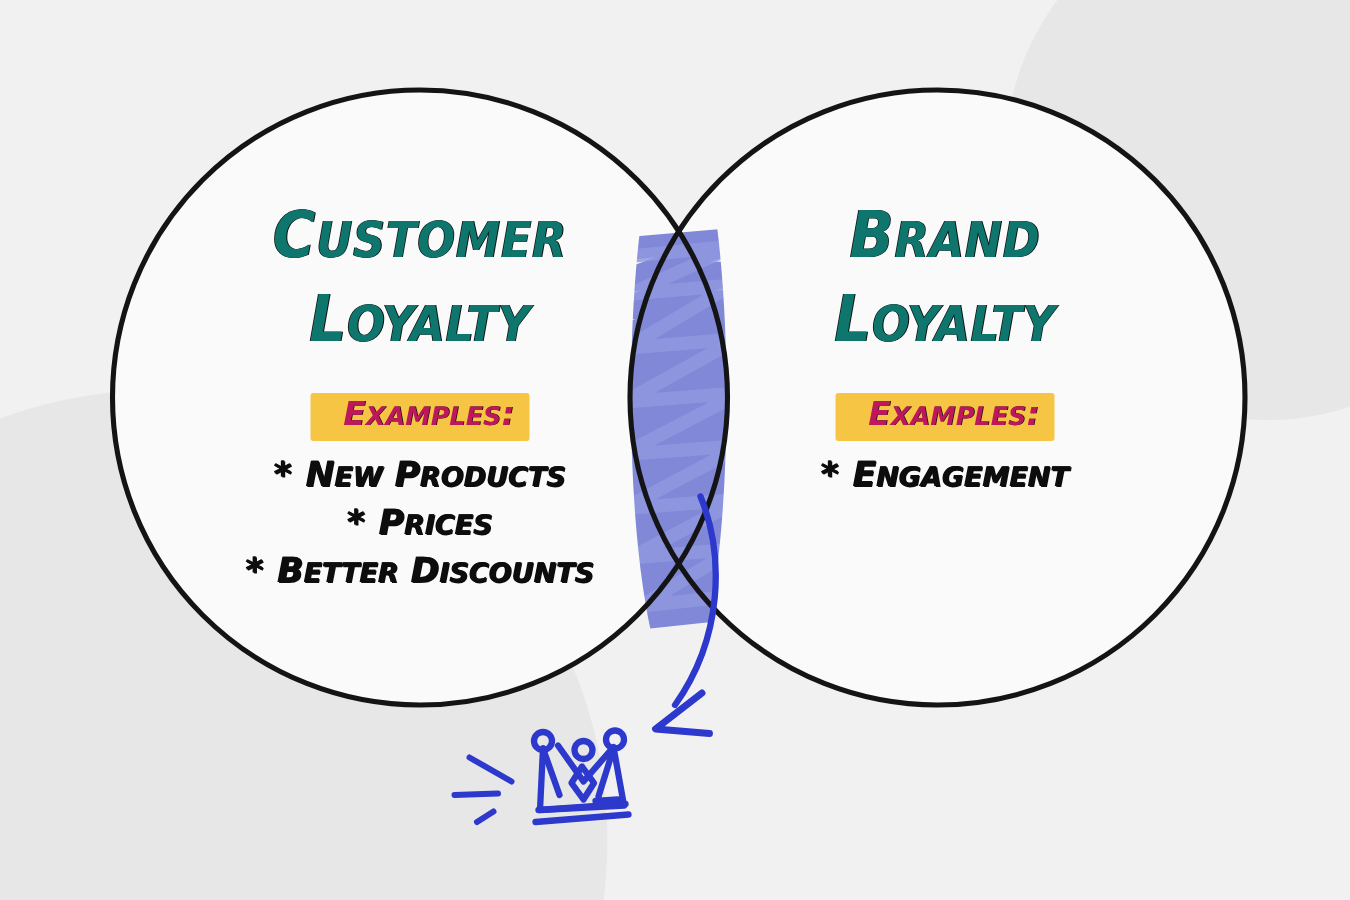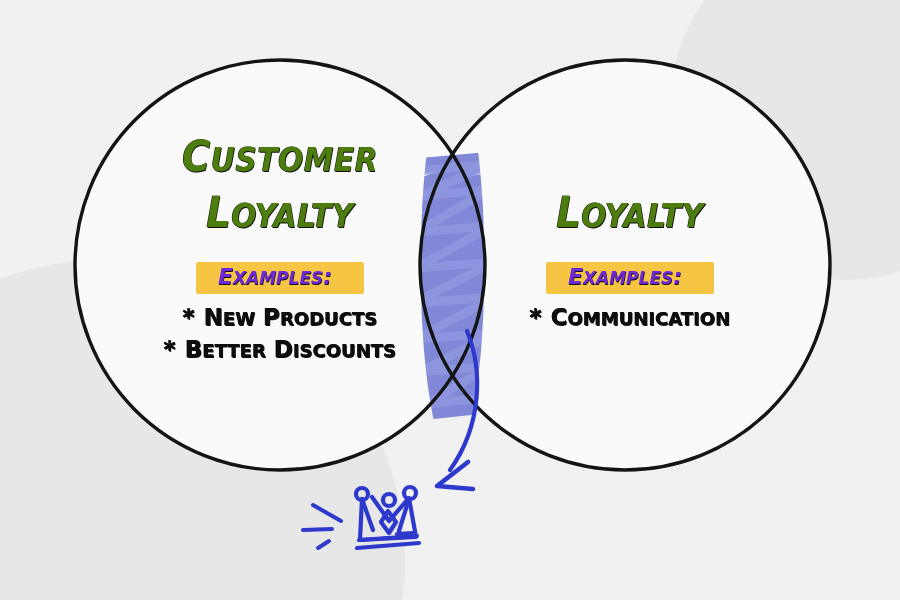--- a/index.html
+++ b/index.html
@@ -31,21 +31,21 @@
     position: absolute;
     left: 0;
     top: 0;
     width: 900px;
     height: 600px;
     pointer-events: none;
   }
   .blk {
     position: absolute;
     text-align: center;
-    color: #4d7c0f;
+    color: #0f766e;
     font-family: "DejaVu Sans", sans-serif;
     font-weight: 700;
     font-style: italic;
     font-stretch: condensed;
     letter-spacing: 0.01em;
     white-space: nowrap;
     text-rendering: geometricPrecision;
   }
   .heading {
     font-size: 43px;
@@ -58,41 +58,42 @@
   .heading .small {
     font-size: 33px;
   }
   .ex-wrap {
     position: absolute;
     text-align: center;
   }
   .ex-hl {
     display: inline-block;
     background: #f6c544;
-    padding: 3px 32px 4px 22px;
+    padding: 3px 10px 4px 22px;
     border-radius: 2px;
     font-size: 22px;
     line-height: 24px;
     font-weight: 700;
     font-style: italic;
-    color: #6d28d9;
+    color: #be185d;
     text-shadow: 0.5px 0.5px 0 #0d0d0d;
   }
   .ex-hl .small {
     font-size: 17px;
   }
   .bullets {
     position: absolute;
     text-align: center;
     color: #0d0d0d;
   }
   .bullet {
     font-size: 23px;
     line-height: 31px;
     font-weight: 700;
+    font-style: italic;
     white-space: nowrap;
     text-shadow: 0.55px 0.55px 0 #0d0d0d, -0.4px 0.3px 0 #0d0d0d;
   }
   .bullet .small {
     font-size: 18px;
   }
   .bullet .star {
     font-size: 23px;
     letter-spacing: 0.05em;
   }
@@ -178,29 +179,33 @@
     <div class="blk heading" style="left:100px; top:184px; width:360px;">
       <span>L<span class="small">O</span><span class="small">Y</span><span class="small">A</span><span class="small">L</span><span class="small">T</span><span class="small">Y</span></span>
     </div>
 
     <div class="ex-wrap" style="left:110px; top:262px; width:340px;">
       <span class="ex-hl">E<span class="small">X</span><span class="small">A</span><span class="small">M</span><span class="small">P</span><span class="small">L</span><span class="small">E</span><span class="small">S</span>:</span>
     </div>
 
     <div class="bullets" style="left:100px; top:302px; width:360px;">
       <div class="bullet"><span class="star">*</span> N<span class="small">E</span><span class="small">W</span> P<span class="small">R</span><span class="small">O</span><span class="small">D</span><span class="small">U</span><span class="small">C</span><span class="small">T</span><span class="small">S</span></div>
+      <div class="bullet"><span class="star">*</span> P<span class="small">R</span><span class="small">I</span><span class="small">C</span><span class="small">E</span><span class="small">S</span></div>
       <div class="bullet"><span class="star">*</span> B<span class="small">E</span><span class="small">T</span><span class="small">T</span><span class="small">E</span><span class="small">R</span> D<span class="small">I</span><span class="small">S</span><span class="small">C</span><span class="small">O</span><span class="small">U</span><span class="small">N</span><span class="small">T</span><span class="small">S</span></div>
     </div>
 
+    <div class="blk heading" style="left:460px; top:128px; width:340px;">
+      <span>B<span class="small">R</span><span class="small">A</span><span class="small">N</span><span class="small">D</span></span>
+    </div>
     <div class="blk heading" style="left:460px; top:184px; width:340px;">
       <span>L<span class="small">O</span><span class="small">Y</span><span class="small">A</span><span class="small">L</span><span class="small">T</span><span class="small">Y</span></span>
     </div>
 
     <div class="ex-wrap" style="left:470px; top:262px; width:320px;">
       <span class="ex-hl">E<span class="small">X</span><span class="small">A</span><span class="small">M</span><span class="small">P</span><span class="small">L</span><span class="small">E</span><span class="small">S</span>:</span>
     </div>
 
     <div class="bullets" style="left:460px; top:302px; width:340px;">
-      <div class="bullet"><span class="star">*</span> C<span class="small">O</span><span class="small">M</span><span class="small">M</span><span class="small">U</span><span class="small">N</span><span class="small">I</span><span class="small">C</span><span class="small">A</span><span class="small">T</span><span class="small">I</span><span class="small">O</span><span class="small">N</span></div>
+      <div class="bullet"><span class="star">*</span> E<span class="small">N</span><span class="small">G</span><span class="small">A</span><span class="small">G</span><span class="small">E</span><span class="small">M</span><span class="small">E</span><span class="small">N</span><span class="small">T</span></div>
     </div>
 
   </div>
 </div>
 
 </body></html>

